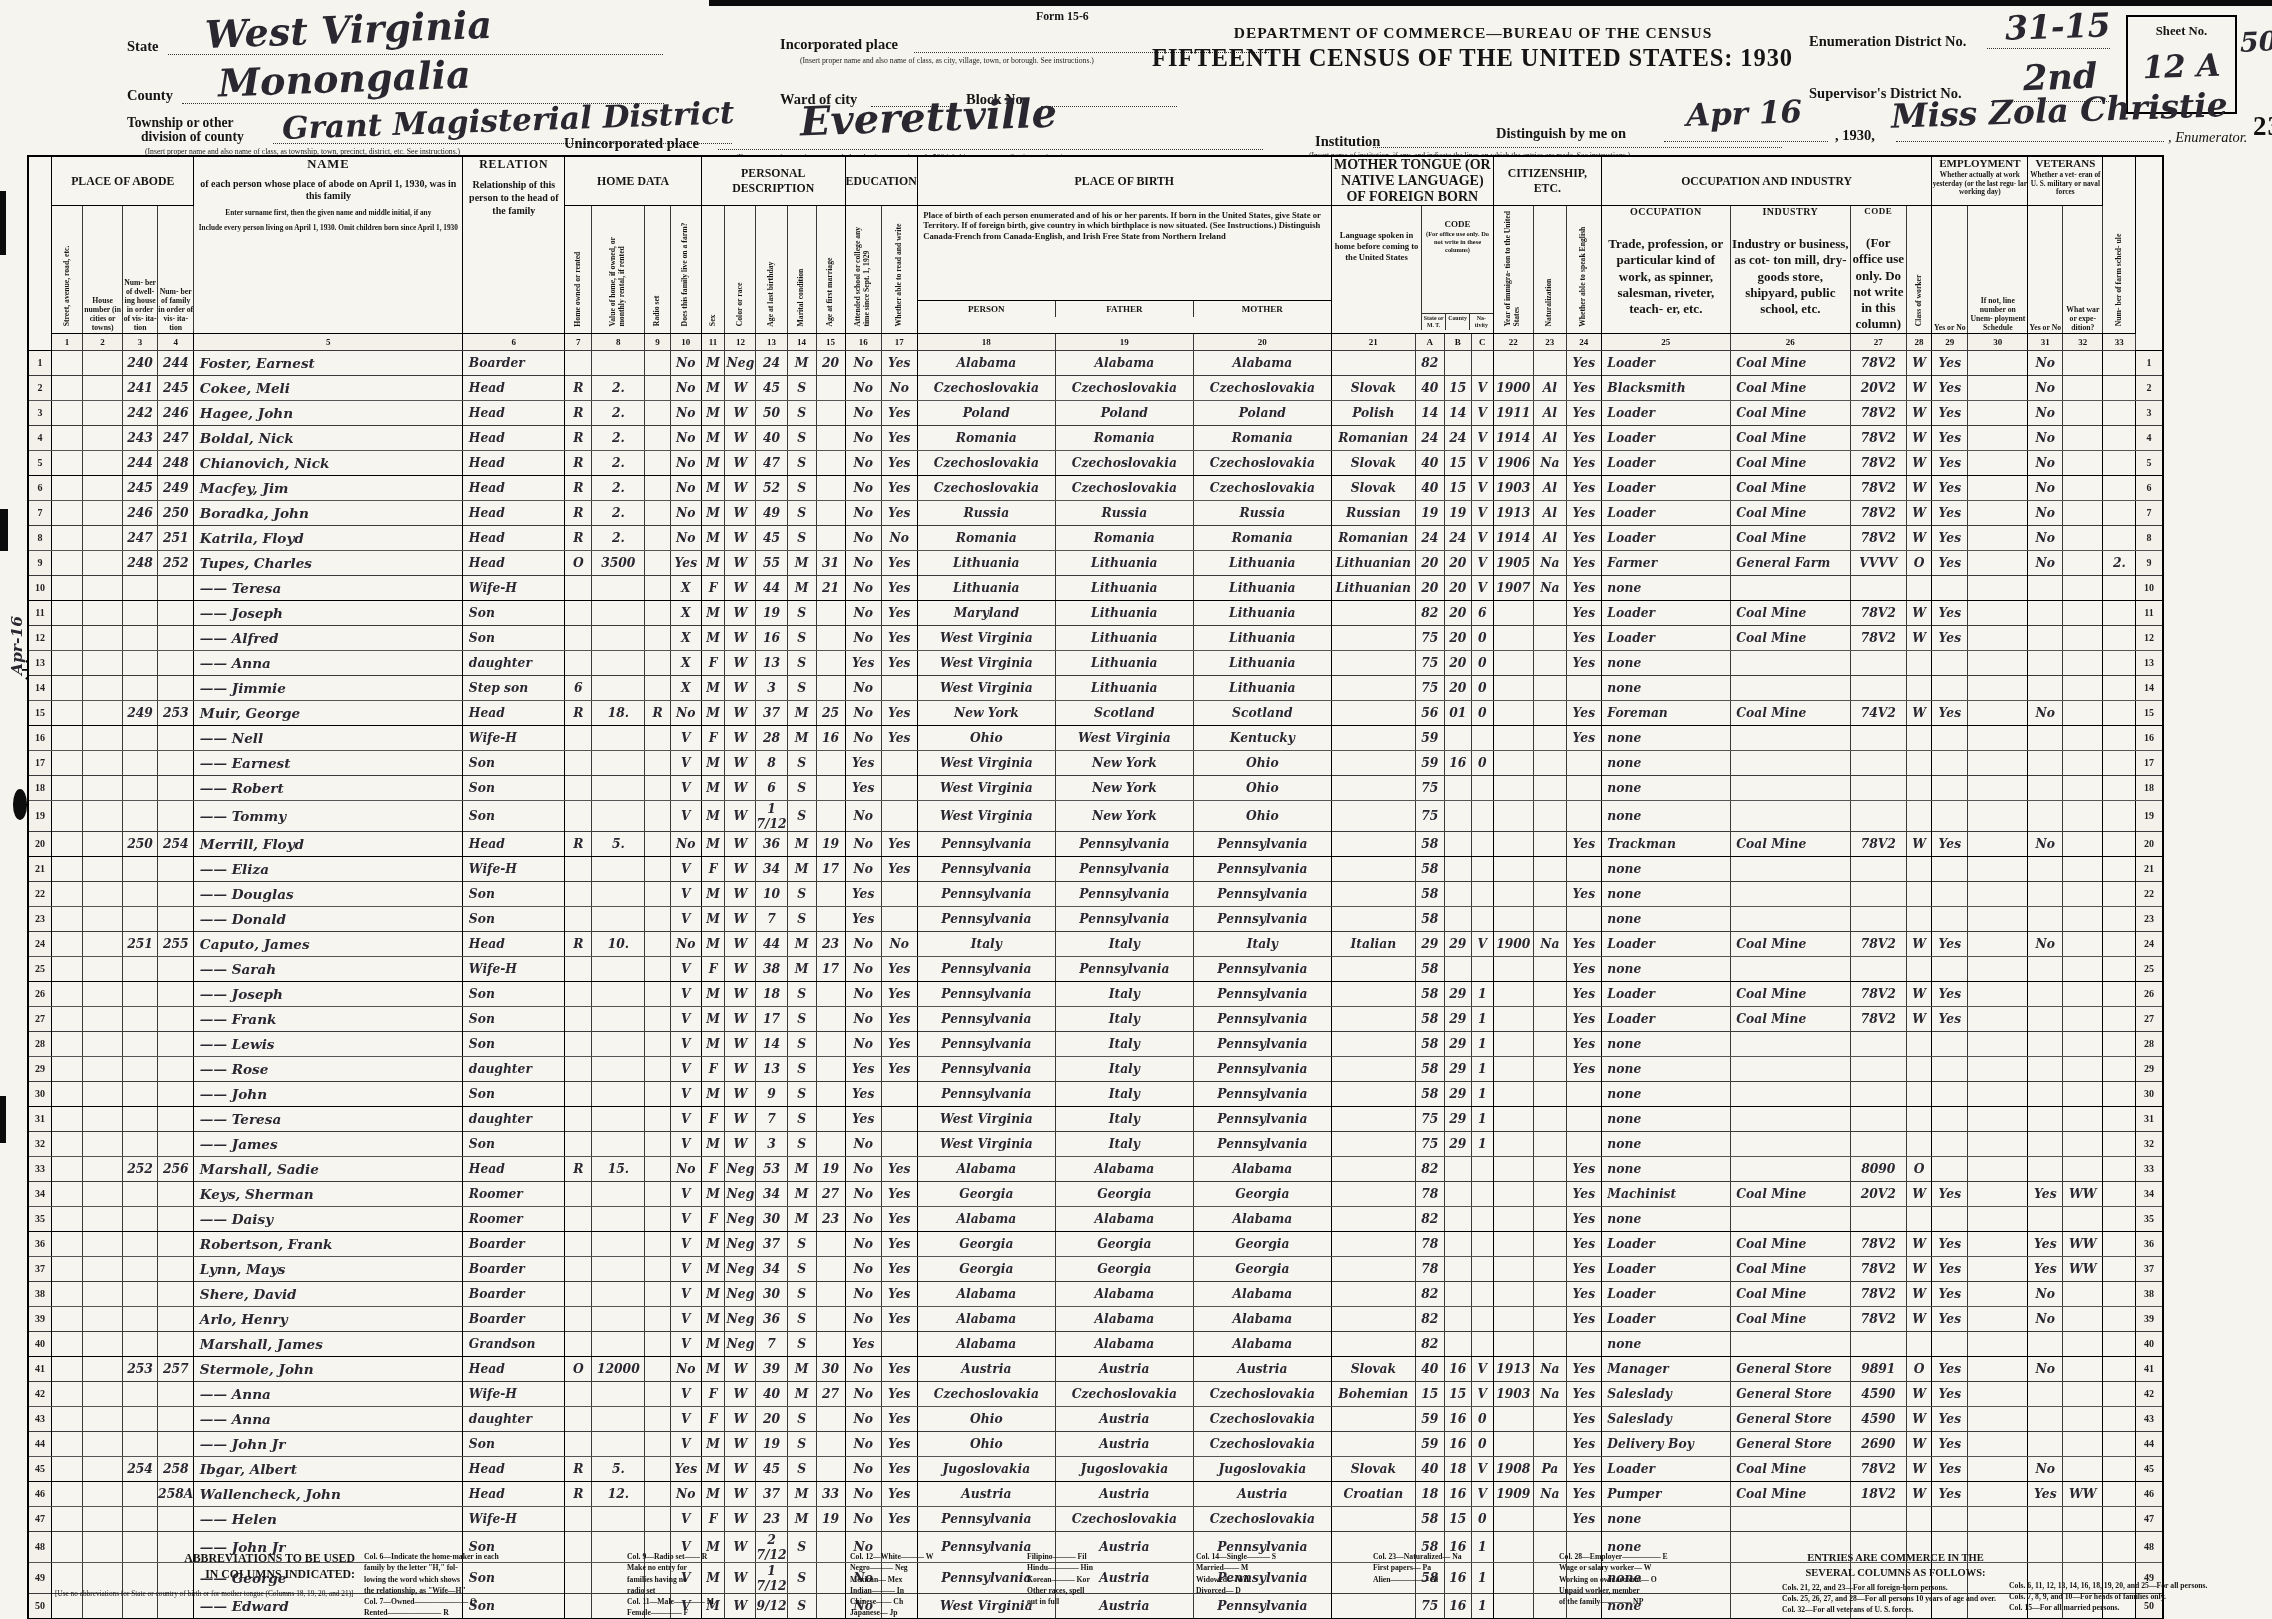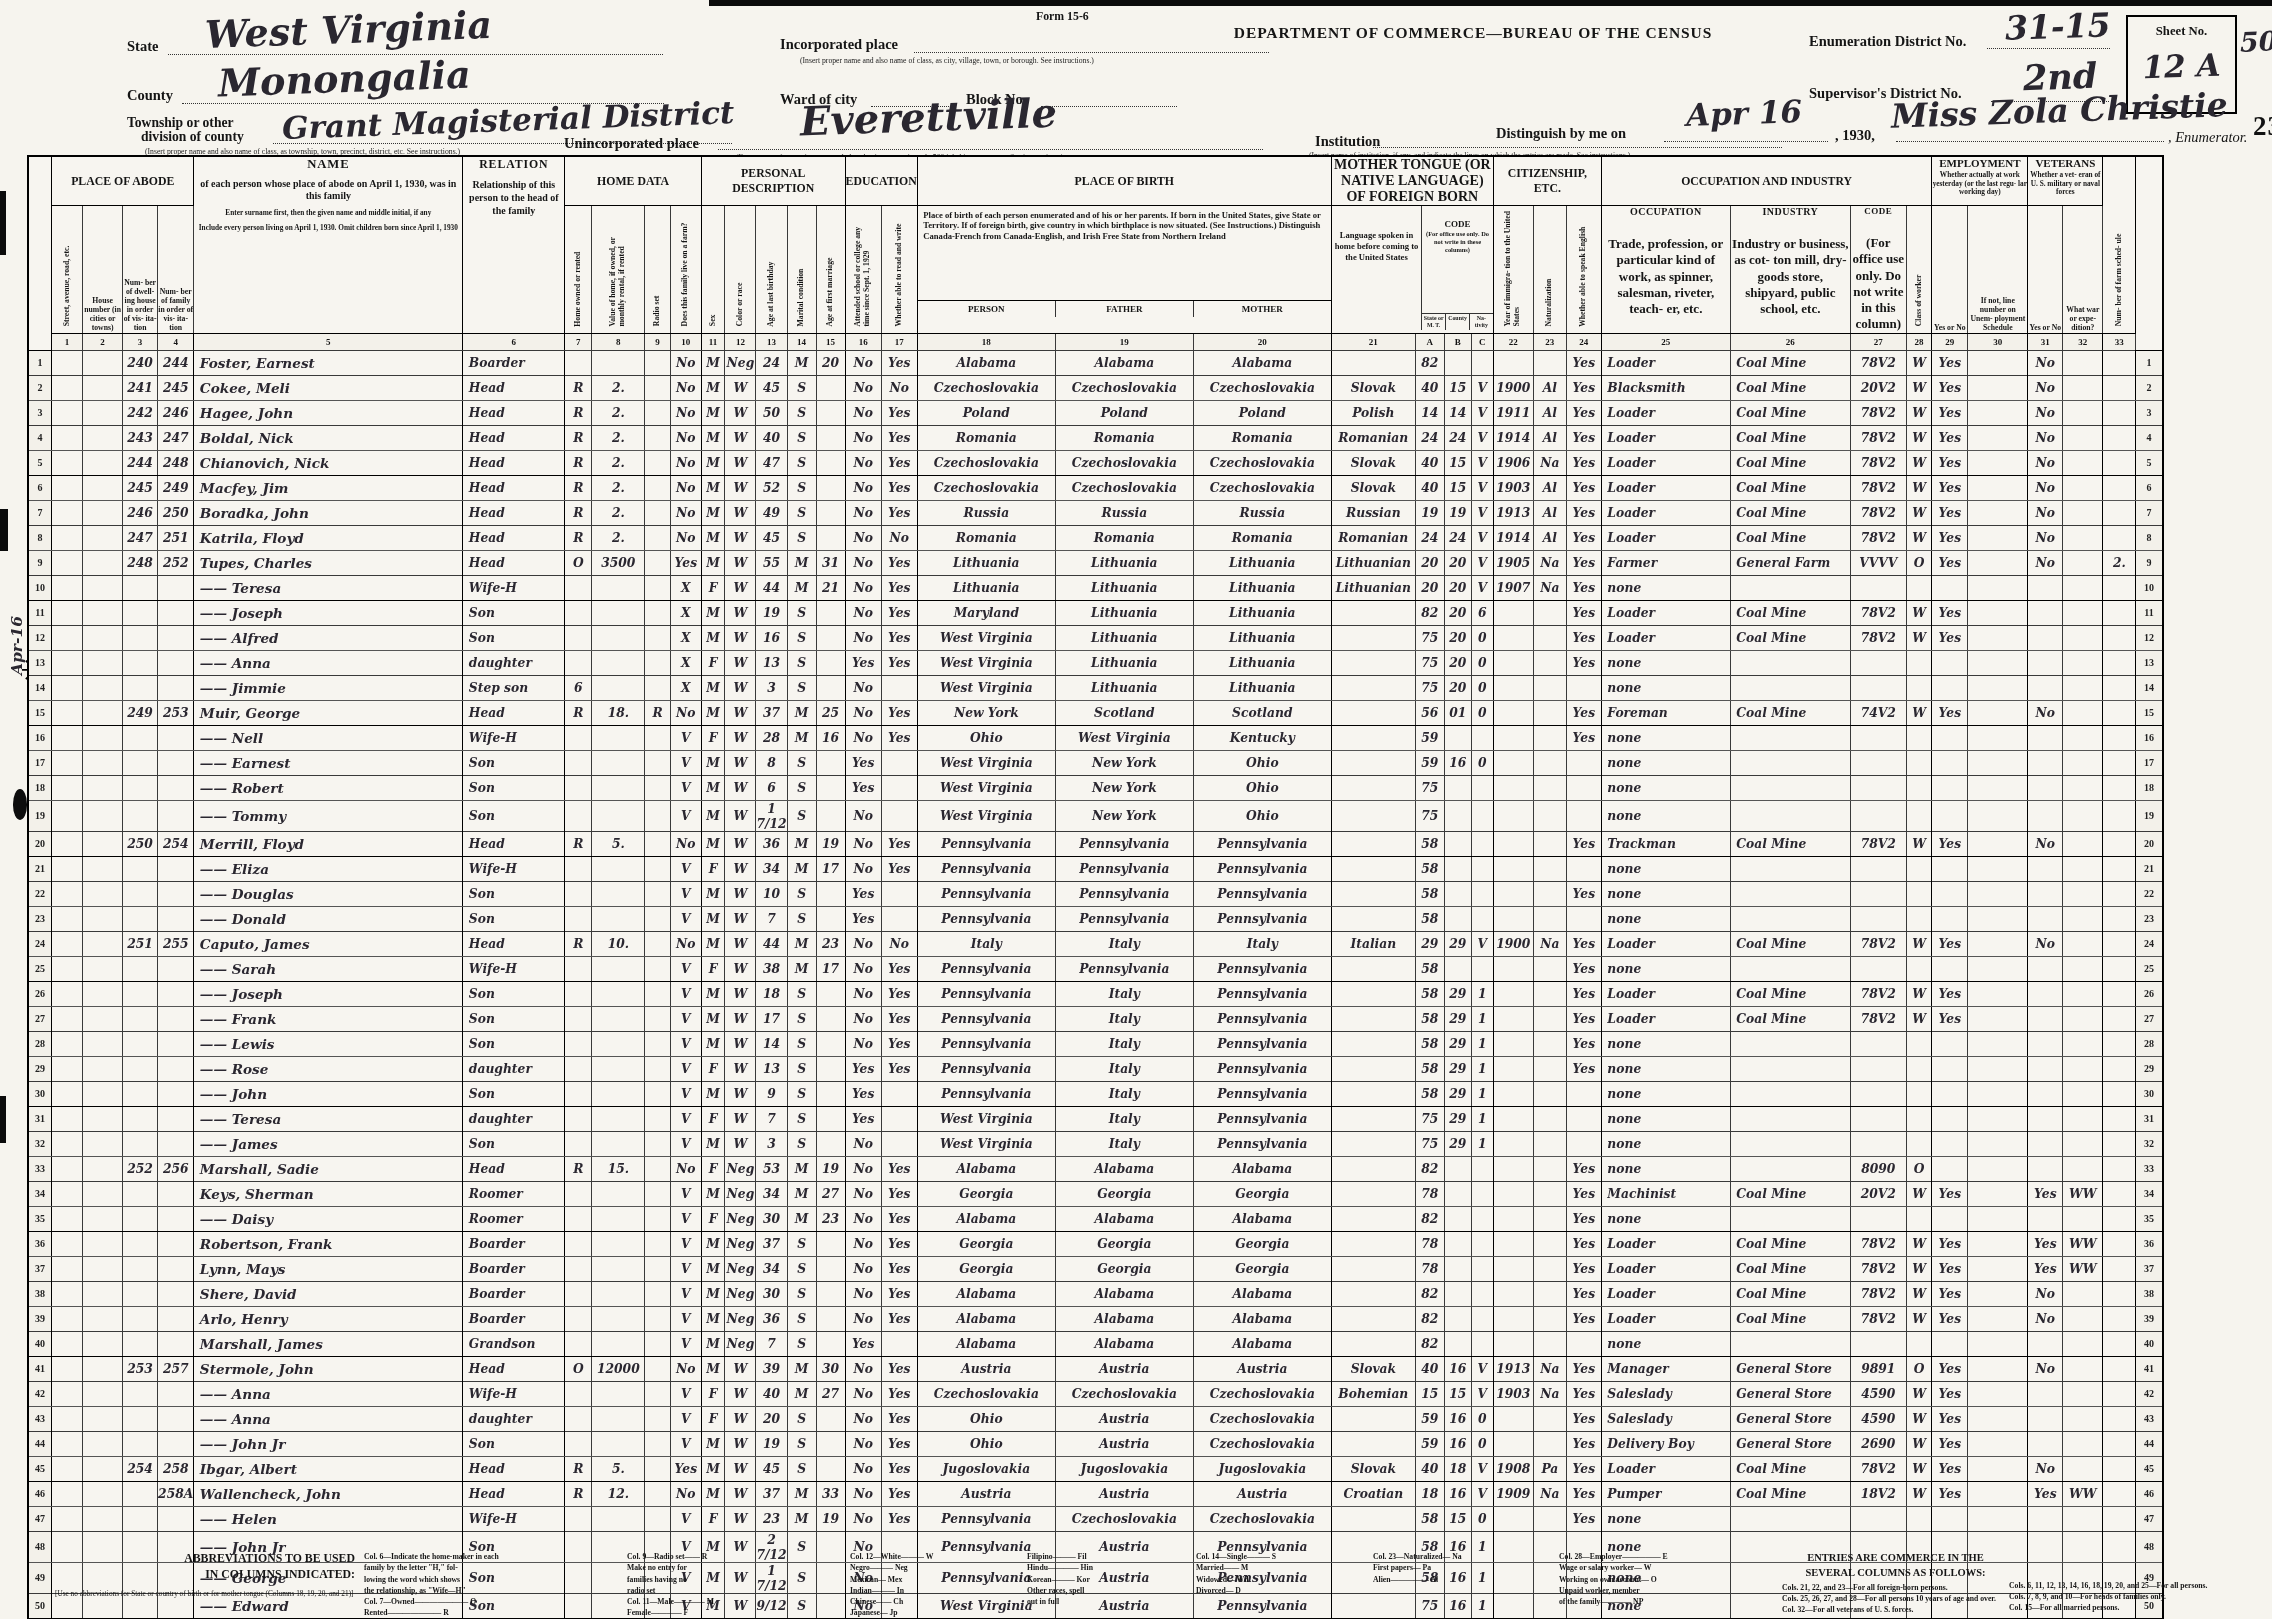--- a/index.html
+++ b/index.html
@@ -117,20 +117,21 @@
   <div class="abs dotline" style="left:718px;top:148px;width:545px;"></div>
   <span class="abs hwr" style="left:800px;top:93px;font-size:40px;">Everettville</span>
   <span class="abs pnote" style="left:736px;top:153px;">(Enter name of any unincorporated place having approximately 500 inhabitants or more.   See instructions.)</span>
 
   <span class="abs plabel" style="left:1291px;top:133px;margin-left:24px;">Institution</span>
   <div class="abs dotline" style="left:1373px;top:146px;width:409px;"></div>
   <span class="abs pnote" style="left:1309px;top:151px;">(Insert name of institution, if any, and indicate the lines on which the entries are made.   See instructions.)</span>
 
   <div class="abs t-form" style="left:1036px;top:9px;">Form 15-6</div>
   <div class="abs t-dept" style="left:1155px;top:23.6px;width:636px;text-align:center;">DEPARTMENT OF COMMERCE—BUREAU OF THE CENSUS</div>
+  <div class="abs t-main" style="left:1109px;top:44px;width:727px;text-align:center;">FIFTEENTH CENSUS OF THE UNITED STATES:  1930</div>
 
   <span class="abs plabel" style="left:1809px;top:33px;">Enumeration District No.</span>
   <div class="abs dotline" style="left:1987px;top:47px;width:123px;"></div>
   <span class="abs hwr" style="left:2005px;top:7.3px;font-size:33px;">31-15</span>
 
   <span class="abs plabel" style="left:1809px;top:85px;">Supervisor's District No.</span>
   <div class="abs dotline" style="left:1991px;top:100px;width:118px;"></div>
   <span class="abs hwr" style="left:2023px;top:56px;font-size:35px;">2nd</span>
 
   <div class="abs sheetbox" style="left:2126px;top:14.5px;">

